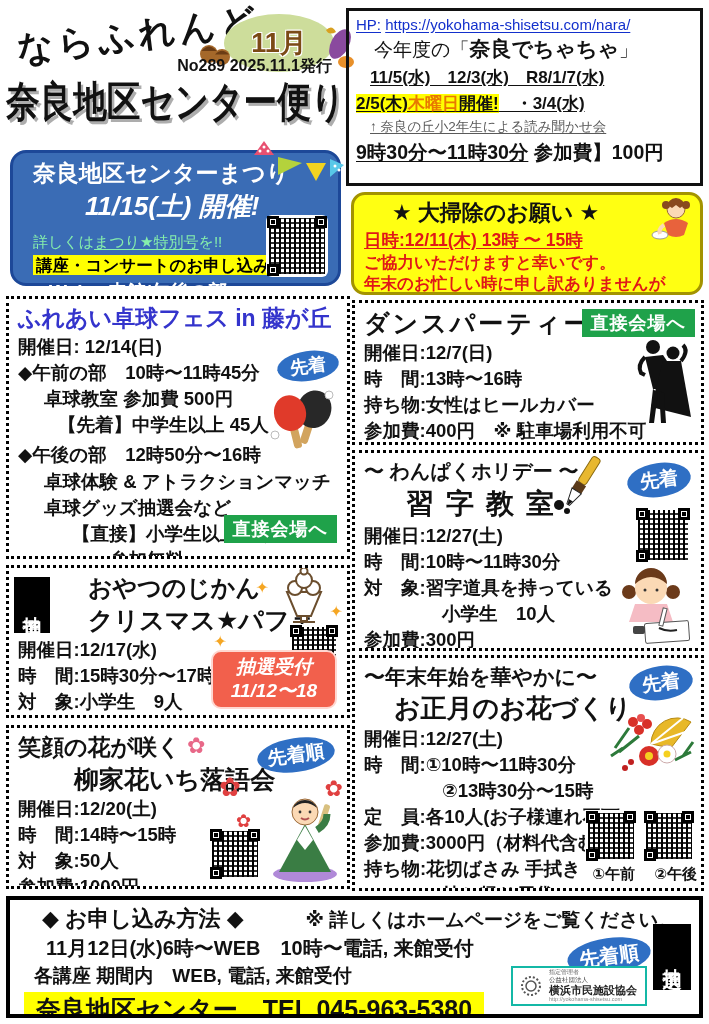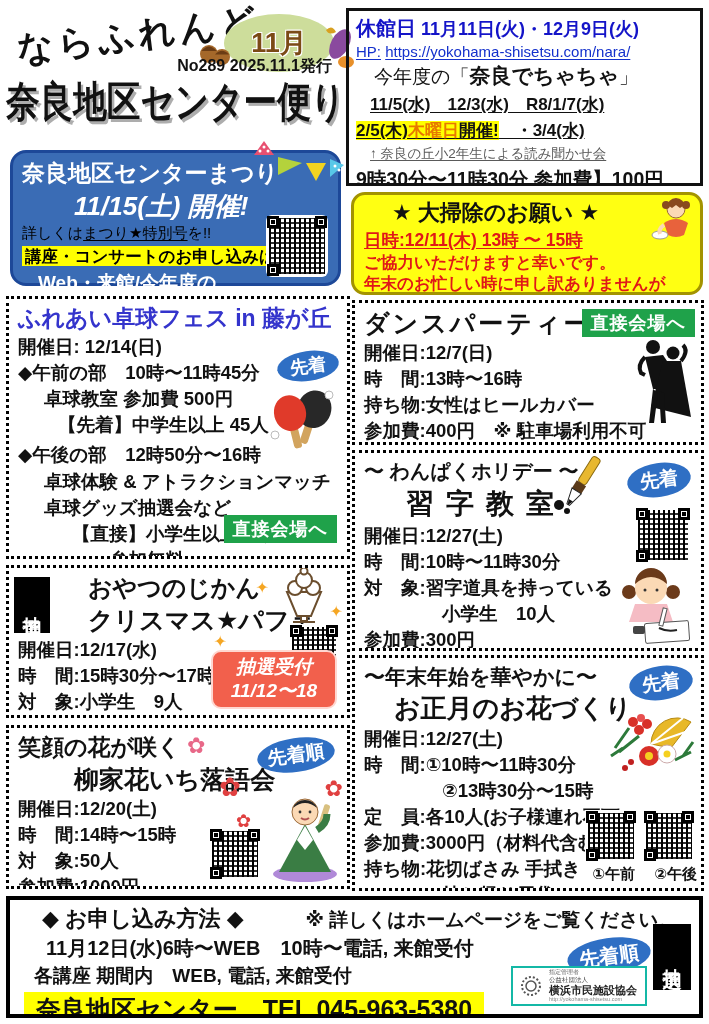--- a/index.html
+++ b/index.html
@@ -32,24 +32,24 @@
   .info-box .l3 .nm{font-size:21px;font-weight:900;}
   .info-box .l4{font-size:17px;font-weight:700;margin-top:3px;margin-left:14px;}
   .info-box .l5{font-size:17px;font-weight:700;margin-top:3px;}
   .info-box .l5 .org{color:#e87800;}
   .info-box .l6{font-size:13.5px;color:#5a5a5a;font-weight:400;margin-top:3px;margin-left:14px;}
   .info-box .l7{font-size:19.5px;font-weight:800;margin-top:3px;}
 
   
   .festival{left:10px;top:150px;width:331px;height:136px;background:#3a6cb5;
             border:3px solid #1d4898;border-radius:16px;box-sizing:border-box;
-            padding:5px 9px;color:#fff;overflow:visible;}
+            padding:5px 20px;color:#fff;overflow:visible;}
   .festival .t{font-size:23px;font-weight:900;}
   .festival .d{font-size:26px;font-weight:900;font-style:italic;margin-left:52px;}
-  .festival .det{font-size:15px;color:#000000;margin-top:0;}
+  .festival .det{font-size:15px;color:#86efac;margin-top:9px;}
   .festival .hlrow{margin-top:3px;font-size:16.5px;}
   .festival .hlrow .hl{color:#000;font-weight:900;padding:1px 3px;}
   .festival .web{font-size:19px;font-weight:900;margin-left:16px;margin-top:2px;}
 
   
   .cleaning{left:351px;top:192px;width:352px;height:103px;background:#ffff12;
             border:3px solid #a39300;border-radius:14px;box-sizing:border-box;
             padding:3px 10px;overflow:hidden;}
   .cleaning .t{font-size:22px;font-weight:900;margin-left:28px;}
   .cleaning .dt{font-size:17.5px;font-weight:800;color:#e01818;}
@@ -121,24 +121,20 @@
       <ellipse cx="18" cy="20" rx="9" ry="16" transform="rotate(28 18 20)" fill="#8a4a9e"></ellipse>
       <ellipse cx="24" cy="38" rx="8" ry="6" fill="#e8902a"></ellipse>
       <path d="M4 6 q6 -6 10 2 q-7 4 -10 -2" fill="#d8a020"></path>
     </svg>
   </div>
 
   <div class="abs issue nw">No289 2025.11.1発行</div>
   <div class="abs main-title nw">奈良地区センター便り</div>
 
   <div class="abs info-box">
-    <div class="l1 nw">
-      <span class="lbl">休館日</span>
-      <span>11月11日(火)・12月9日(火)</span>
-    </div>
     <div class="l2 nw">
       <span class="u">HP:</span>
       <a class="u" style="color:#1330cc">https://yokohama-shisetsu.com/nara/</a>
     </div>
     <div class="l3 nw">
       <span>今年度の「</span><span class="nm">奈良でちゃちゃ</span><span>」</span>
     </div>
     <div class="l4 u nw">11/5(水)　12/3(水)　R8/1/7(水)</div>
     <div class="l5 u nw">
       <span class="hl"><span>2/5(木)</span><span class="org">木曜日</span><span>開催!</span></span><span>　・3/4(水)</span>
@@ -162,21 +158,21 @@
         <circle cx="113" cy="29" r="1.5" fill="#fff"></circle>
     </svg>
     <div class="t nw">奈良地区センターまつり</div>
     <div class="d nw">11/15(土) 開催!</div>
     <div class="det nw">
       <span>詳しくは</span><span class="u">まつり★特別号</span><span>を!!</span>
     </div>
     <div class="hlrow nw">
       <span class="hl">講座・コンサートのお申し込みは</span>
     </div>
-    <div class="web nw">Web・来館/今年度の</div>
+    <div class="web nw">Web・来館/午後の部</div>
     <div class="abs qr" style="right:10px;top:62px;width:62px;height:62px;border-radius:6px;">
       <div class="pat"></div>
         <div class="c tl"></div>
         <div class="c tr"></div>
         <div class="c bl"></div>
     </div>
   </div>
 
   <div class="abs cleaning">
     <svg class="abs" style="right:4px;top:2px" width="46" height="44" viewBox="0 0 46 44">

